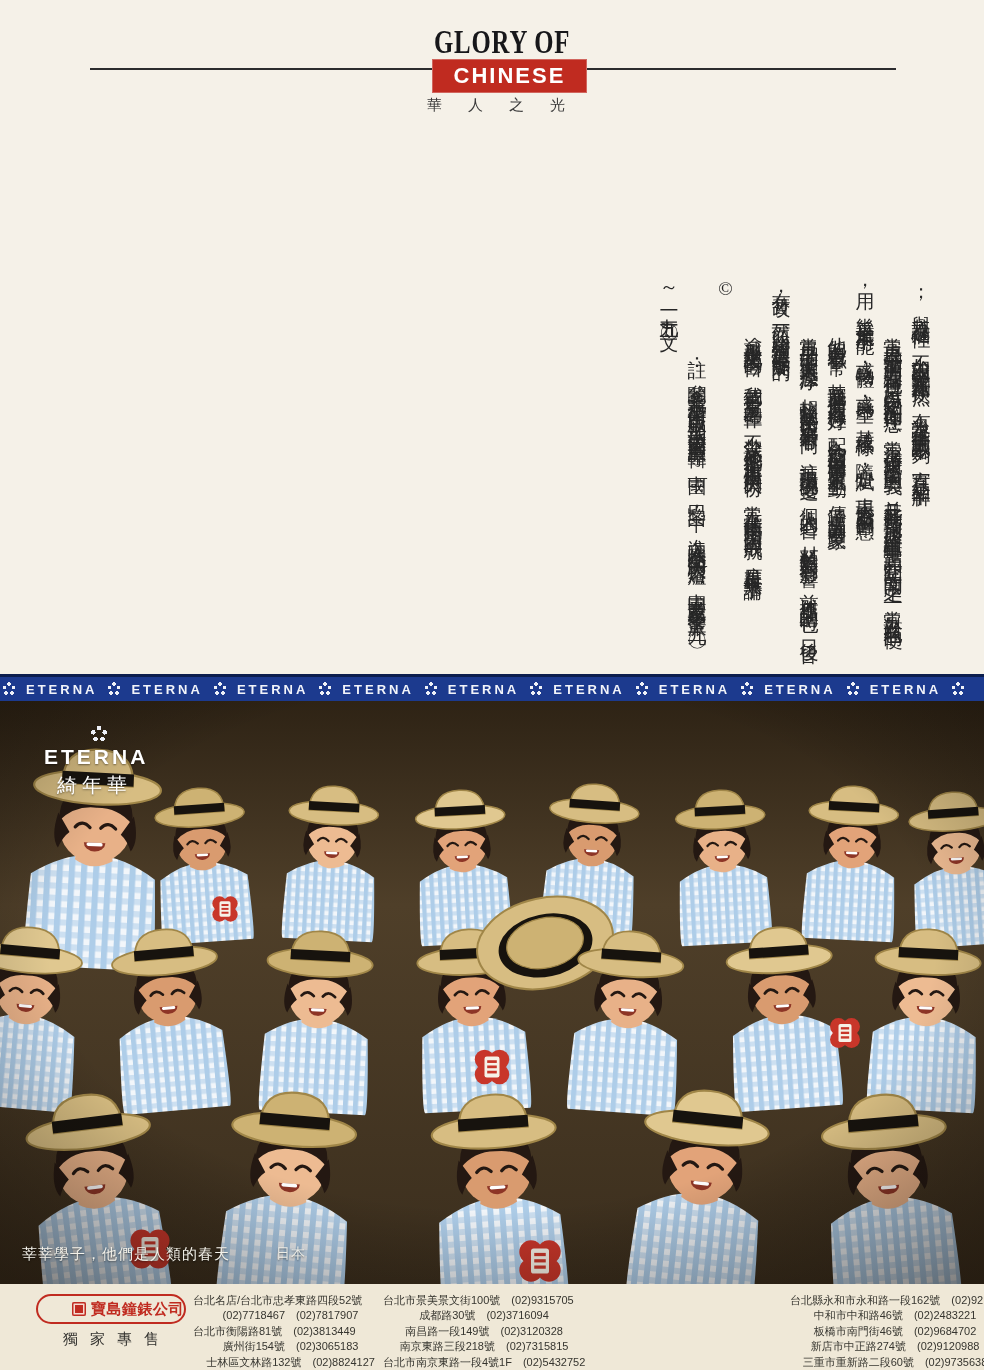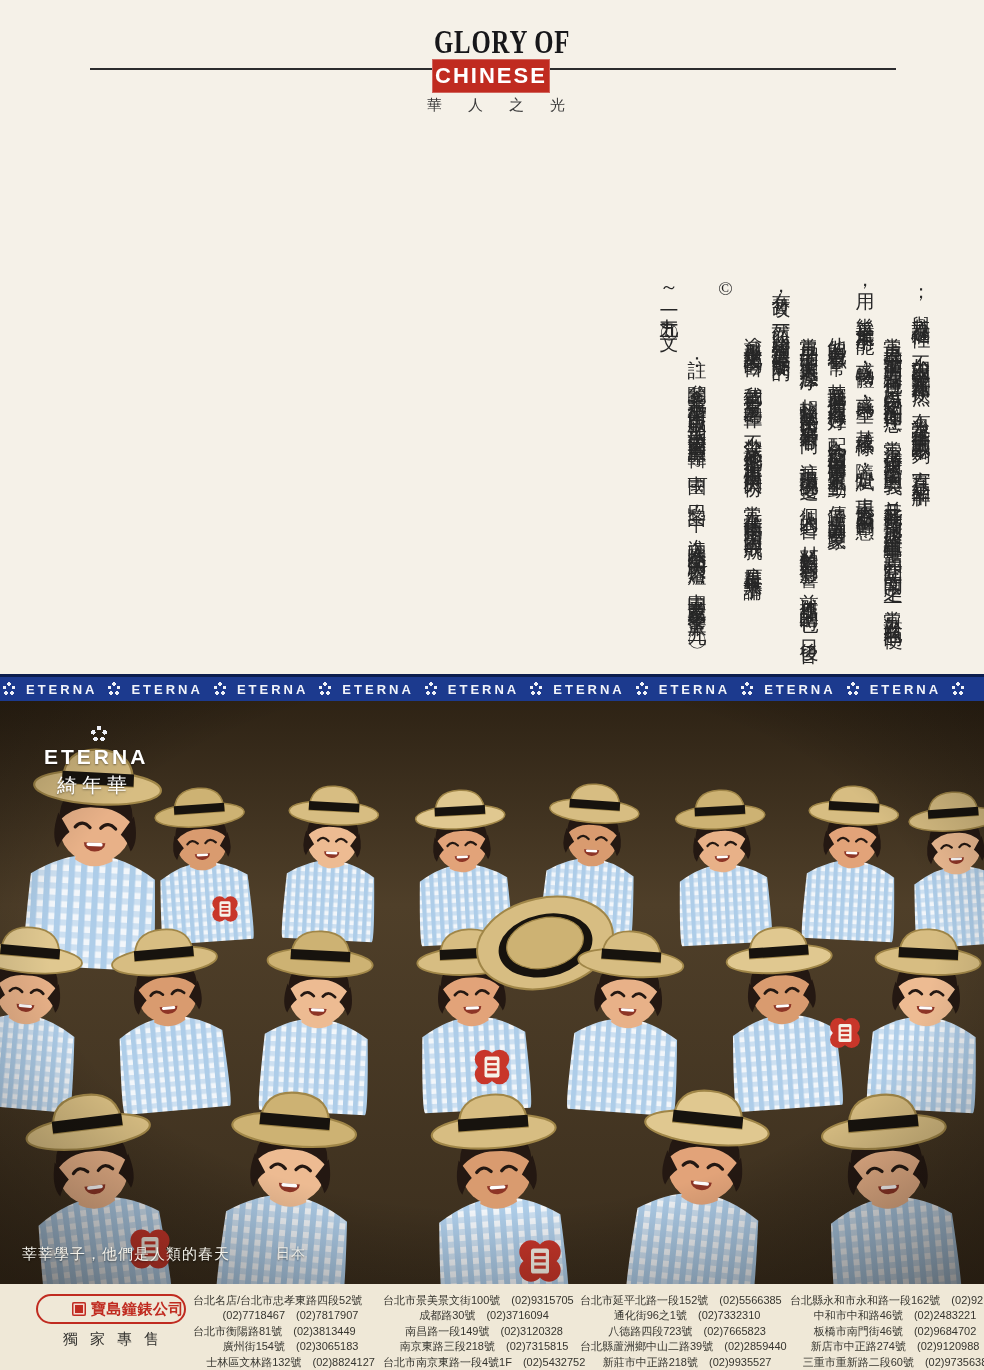--- a/index.html
+++ b/index.html
@@ -11,21 +11,21 @@
   body{width:984px;height:1370px;overflow:hidden;background:var(--page-cream);
        font-family:"Liberation Sans","DejaVu Sans",sans-serif;}
   .page{position:relative;width:984px;height:1370px;background:var(--page-cream);padding-left:32px;}
 
   
   .glory{position:absolute;top:24px;left:10px;width:984px;text-align:center;
          font-family:"Liberation Serif","DejaVu Serif",serif;font-weight:bold;
          font-size:31px;color:#17171a;}
   .glory span{display:inline-block;transform:scaleX(.8) scaleY(1.12);letter-spacing:1px;}
   .rule{position:absolute;top:68px;left:90px;width:806px;height:2px;background:#2c2c2e;}
-  .redbox{position:absolute;top:59px;left:432px;width:118px;height:34px;
+  .redbox{position:absolute;top:59px;left:432px;width:155px;height:34px;
           background:var(--accent-red);display:flex;align-items:center;justify-content:center;
           box-shadow:inset 0 0 0 1px rgba(255,255,255,.28);}
   .redbox span{color:#fff;font-weight:bold;font-size:22px;letter-spacing:2px;
                font-family:"Liberation Sans",sans-serif;}
   .subtitle{position:absolute;top:96px;left:0;width:992px;text-align:center;
             font-family:"Liberation Serif","DejaVu Serif",serif;font-size:15px;color:#3a3a3a;
             letter-spacing:26px;padding-left:26px;}
 
   
   .article{position:absolute;top:278px;right:49px;width:848px;height:356px;
@@ -261,27 +261,20 @@
         <div class="ac">廣州街154號　(02)3065183</div>
         <div class="ac">士林區文林路132號　(02)8824127</div>
       </div>
     <div class="addr" id="addr-1">
         <div class="al">台北市景美景文街100號　(02)9315705</div>
         <div class="ac">成都路30號　(02)3716094</div>
         <div class="ac">南昌路一段149號　(02)3120328</div>
         <div class="ac">南京東路三段218號　(02)7315815</div>
         <div class="al">台北市南京東路一段4號1F　(02)5432752</div>
       </div>
-    <div class="addr" id="addr-2">
-        <div class="al">台北市延平北路一段152號　(02)5566385</div>
-        <div class="ac">通化街96之1號　(02)7332310</div>
-        <div class="ac">八德路四段723號　(02)7665823</div>
-        <div class="al">台北縣蘆洲鄉中山二路39號　(02)2859440</div>
-        <div class="ac">新莊市中正路218號　(02)9935527</div>
-      </div>
     <div class="addr" id="addr-3">
         <div class="al">台北縣永和市永和路一段162號　(02)9210011</div>
         <div class="ac">中和市中和路46號　(02)2483221</div>
         <div class="ac">板橋市南門街46號　(02)9684702</div>
         <div class="ac">新店市中正路274號　(02)9120988</div>
         <div class="ac">三重市重新路二段60號　(02)9735638</div>
       </div>
   </footer>
 
 </div>

